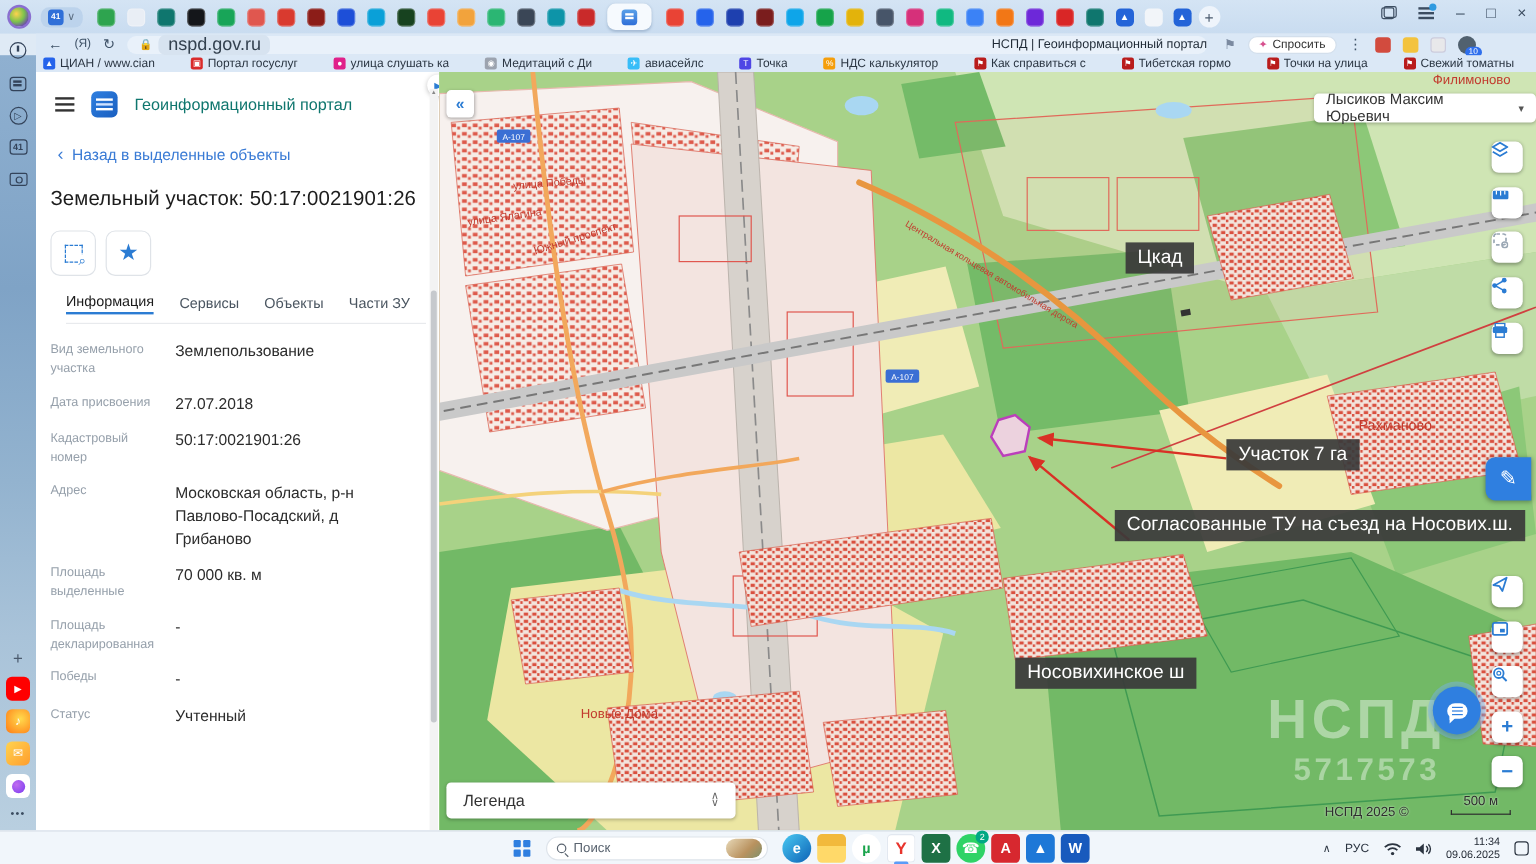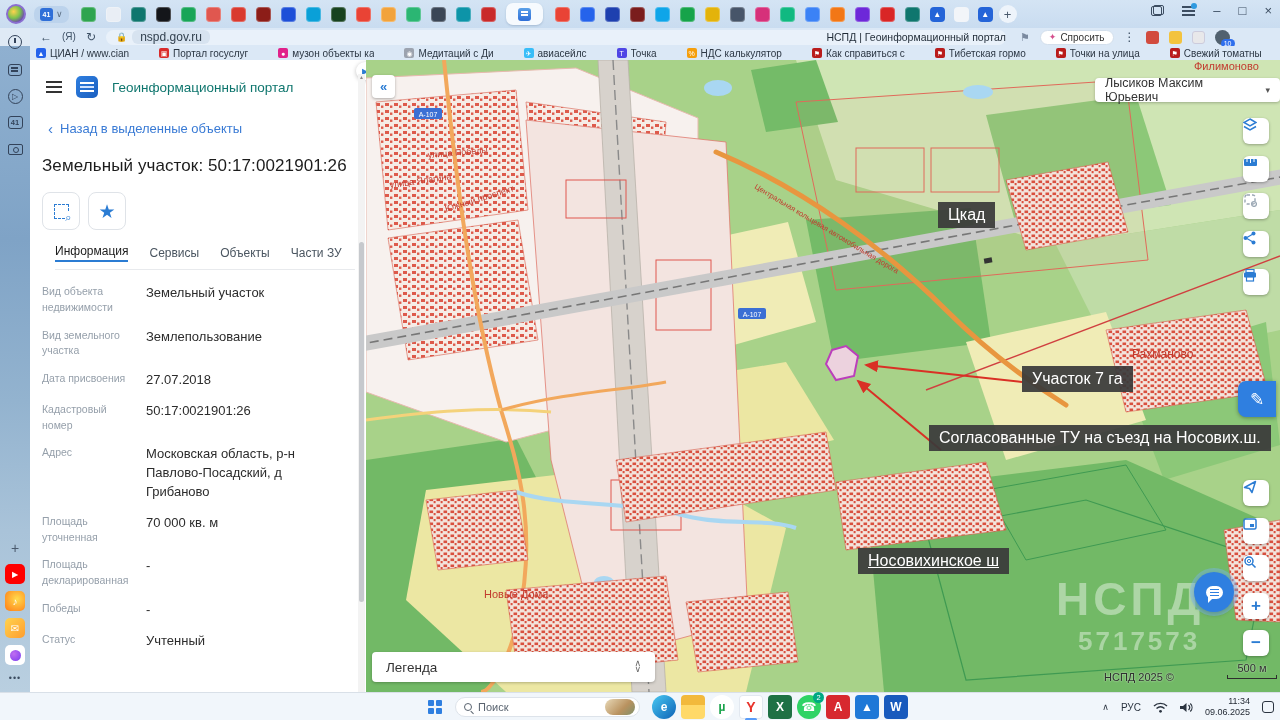--- a/index.html
+++ b/index.html
@@ -24,21 +24,21 @@
   .ic-stack::before{left:0;bottom:0;background:#d4e4f4;}
   .ic-stack::after{right:0;top:0;}
   .ic-menu{width:13px;height:11px;position:relative;}
   .ic-menu::before{content:"";position:absolute;left:0;top:1px;width:13px;height:2px;background:#3c4d61;box-shadow:0 4px 0 #3c4d61,0 8px 0 #3c4d61;}
   .ic-menu::after{content:"";position:absolute;right:-2px;top:-2px;width:6px;height:6px;border-radius:50%;background:#2f9ae0;}
   .wbtn{font-size:13px;line-height:1;}
   #addrbar{position:absolute;left:30px;top:28px;width:1250px;height:18px;background:#dbe8f6;display:flex;align-items:center;}
   .nav-ic{color:#3f5267;font-size:12px;margin-left:10px;line-height:1;}
   #urlpill{flex:0 0 auto;display:flex;align-items:center;height:15px;background:#e9f1fa;border-radius:8px;margin-left:10px;padding:0 10px;width:900px;position:relative;}
   #lock{font-size:9px;color:#5a6d82;margin-right:5px;}
-  #url{font-size:12px;color:#33414f;background:#d7e3f0;border-radius:6px;padding:0 8px;}
+  #url{font-size:15px;color:#33414f;background:#d7e3f0;border-radius:6px;padding:0 8px;}
   #pagetitle{position:absolute;left:0;right:0;text-align:right;font-size:10.5px;color:#1f2a36;}
   #addr-right{display:flex;align-items:center;gap:10px;margin-left:14px;}
   #flag{color:#7b8aa0;font-size:11px;}
   #askpill{display:flex;align-items:center;gap:4px;background:#fff;border:1px solid #d3dfec;border-radius:9px;height:15px;padding:0 8px;font-size:10px;color:#333;}
   #askpill .spark{color:#d6508e;font-size:9px;}
   .extico{width:13px;height:13px;border-radius:3px;}
   #profile{width:15px;height:15px;border-radius:50%;background:#51616f;position:relative;}
   #profile .pbadge{position:absolute;right:-5px;bottom:-3px;background:#2f6fed;color:#fff;font-size:7px;border-radius:6px;padding:0 3px;line-height:9px;}
   #bmbar{position:absolute;left:30px;top:46px;width:1250px;height:14px;background:#dbe8f6;display:flex;align-items:center;gap:14px;padding-left:6px;overflow:hidden;}
   .bm{display:flex;align-items:center;gap:4px;flex:0 0 auto;}
@@ -83,34 +83,34 @@
   #pscroll{position:absolute;right:1px;top:14px;width:7px;height:618px;background:#f3f3f3;}
   #pscroll .sb-up{position:absolute;top:0;left:0;width:7px;text-align:center;font-size:5px;color:#888;}
   #pscroll .thumb{position:absolute;left:1px;top:168px;width:5px;height:360px;background:#c6c9cd;border-radius:3px;}
   
   #map{position:absolute;left:366px;top:60px;width:914px;height:632px;overflow:hidden;background:#a8d289;}
   #map svg{position:absolute;left:0;top:0;}
   .badge{position:absolute;background:rgba(58,58,58,.93);color:#fff;font-size:16px;padding:4px 10px;white-space:nowrap;}
   #collapse{position:absolute;left:6px;top:15px;width:23px;height:23px;background:#fff;border-radius:4px;box-shadow:0 1px 3px rgba(0,0,0,.3);color:#2b7cd3;font-size:13px;font-weight:bold;display:flex;align-items:center;justify-content:center;}
   #userpill{position:absolute;left:729px;top:18px;height:24px;background:#fff;border-radius:4px;box-shadow:0 1px 3px rgba(0,0,0,.25);display:flex;align-items:center;gap:10px;padding:0 10px;font-size:12.5px;color:#333;}
   #userpill .car{font-size:9px;color:#555;}
-  #legend{position:absolute;left:6px;top:592px;width:283px;height:30px;background:#fff;border-radius:4px;box-shadow:0 1px 3px rgba(0,0,0,.25);display:flex;align-items:center;justify-content:space-between;padding:0 14px;}
+  #legend{position:absolute;left:6px;top:592px;width:241px;height:30px;background:#fff;border-radius:4px;box-shadow:0 1px 3px rgba(0,0,0,.25);display:flex;align-items:center;justify-content:space-between;padding:0 14px;}
   #legend .ltxt{font-size:13.5px;color:#333;}
   #legend .lchev{display:flex;flex-direction:column;line-height:.62;color:#666;font-size:9px;text-align:center;}
   .mbtn{position:absolute;left:877px;width:26px;height:26px;background:#fff;border-radius:6px;box-shadow:0 1px 3px rgba(0,0,0,.3);display:flex;align-items:center;justify-content:center;color:#2b7cd3;}
   .mbtn svg{position:static;}
   #drawbtn{position:absolute;left:872px;top:321px;width:38px;height:36px;background:#2f7fe0;border-radius:8px 0 0 8px;box-shadow:0 1px 4px rgba(0,0,0,.35);display:flex;align-items:center;justify-content:center;color:#fff;font-size:17px;}
   #chatbtn{position:absolute;left:828px;top:512px;width:40px;height:40px;border-radius:50%;background:#2f7fe0;box-shadow:0 0 0 4px rgba(120,180,240,.45),0 2px 5px rgba(0,0,0,.35);display:flex;align-items:center;justify-content:center;}
   .ic-chat{width:17px;height:13px;background:#fff;border-radius:7px;position:relative;}
   .ic-chat::before{content:"";position:absolute;left:4px;top:3px;width:9px;height:1.6px;background:#2f7fe0;box-shadow:0 3px 0 #2f7fe0,0 6px 0 #2f7fe0;}
   .ic-chat::after{content:"";position:absolute;left:2px;bottom:-4px;border:3px solid transparent;border-top-color:#fff;border-left-color:#fff;}
   #wm1{position:absolute;left:690px;top:512px;font-size:46px;font-weight:bold;color:rgba(255,255,255,.42);letter-spacing:4px;}
   #wm2{position:absolute;left:712px;top:566px;font-size:26px;font-weight:bold;color:rgba(255,255,255,.40);letter-spacing:3px;}
   #mapcopy{position:absolute;left:738px;top:611px;font-size:11px;color:#2e2e2e;text-shadow:0 0 2px rgba(255,255,255,.8);}
-  #scale{position:absolute;left:861px;top:602px;width:50px;text-align:center;font-size:11px;color:#2e2e2e;text-shadow:0 0 2px rgba(255,255,255,.8);}
+  #scale{position:absolute;left:843px;top:602px;width:50px;text-align:center;font-size:11px;color:#2e2e2e;text-shadow:0 0 2px rgba(255,255,255,.8);}
   #scale .bar{height:4px;border-left:1.4px solid #2e2e2e;border-right:1.4px solid #2e2e2e;border-bottom:1.4px solid #2e2e2e;margin-top:1px;}
   
   #taskbar{position:absolute;left:0;top:692px;width:1280px;height:28px;background:rgba(242,246,251,.97);border-top:1px solid #d9e0e8;}
   #start{position:absolute;left:428px;top:7px;width:14px;height:14px;display:grid;grid-template-columns:6px 6px;grid-gap:1.6px;}
   #start i{background:#2f7fe0;border-radius:1px;}
   #tsearch{position:absolute;left:455px;top:4px;width:185px;height:20px;background:#fff;border:1px solid #dde3ea;border-radius:10px;display:flex;align-items:center;padding:0 4px 0 8px;}
   .ic-mag{width:8px;height:8px;border:1.4px solid #5a6470;border-radius:50%;position:relative;margin-right:6px;flex:0 0 auto;}
   .ic-mag::after{content:"";position:absolute;right:-3px;bottom:-3px;width:4px;height:1.4px;background:#5a6470;transform:rotate(45deg);}
   #tsearch .stxt{font-size:11px;color:#5a6470;flex:1;}
   #tsearch .simg{width:30px;height:16px;border-radius:8px;background:linear-gradient(135deg,#e8d9b8,#b9925f 60%,#7d8f6a);}
@@ -230,21 +230,21 @@
         <span class="btxt">ЦИАН / www.cian</span>
       </span>
 
       <span class="bm">
         <span class="bico" style="background: rgb(217, 43, 43);">▣</span>
         <span class="btxt">Портал госуслуг</span>
       </span>
 
       <span class="bm">
         <span class="bico" style="background: rgb(224, 33, 138);">●</span>
-        <span class="btxt">музон объекты ка</span>
+        <span class="btxt">улица слушать ка</span>
       </span>
 
       <span class="bm">
         <span class="bico" style="background: rgb(156, 163, 175);">◉</span>
         <span class="btxt">Медитаций с Ди</span>
       </span>
 
       <span class="bm">
         <span class="bico" style="background: rgb(56, 189, 248);">✈</span>
         <span class="btxt">авиасейлс</span>
@@ -344,24 +344,20 @@
 
   <span class="ptab active">Информация</span>
       <span class="ptab">Сервисы</span>
       <span class="ptab">Объекты</span>
       <span class="ptab">Части ЗУ</span>
       <span class="ptab cut">Соста</span>
     </div>
   <span id="tabnext">▶</span>
   <div id="fields">
 
-      <div class="frow">
-        <span class="f-label">Вид объекта недвижимости</span>
-        <span class="f-value">Земельный участок</span>
-      </div>
 
       <div class="frow">
         <span class="f-label">Вид земельного участка</span>
         <span class="f-value">Землепользование</span>
       </div>
 
       <div class="frow">
         <span class="f-label">Дата присвоения</span>
         <span class="f-value">27.07.2018</span>
       </div>
@@ -371,21 +367,21 @@
         <span class="f-value">50:17:0021901:26</span>
       </div>
 
 
       <div class="frow">
         <span class="f-label">Адрес</span>
         <span class="f-value">Московская область, р-н Павлово-Посадский, д Грибаново</span>
       </div>
 
       <div class="frow">
-        <span class="f-label">Площадь уточненная</span>
+        <span class="f-label">Площадь выделенные</span>
         <span class="f-value">70 000 кв. м</span>
       </div>
 
       <div class="frow">
         <span class="f-label">Площадь декларированная</span>
         <span class="f-value">-</span>
       </div>
 
       <div class="frow">
         <span class="f-label">Победы</span>
@@ -502,21 +498,21 @@
 
   <div id="collapse">«</div>
   <div id="userpill">
     <span>Лысиков Максим Юрьевич</span>
     <span class="car">▾</span>
   </div>
 
   <div class="badge" style="left:572px;top:142px;">Цкад</div>
   <div class="badge" style="left:656px;top:306px;">Участок 7 га</div>
   <div class="badge" style="left:563px;top:365px;">Согласованные ТУ на съезд на Носових.ш.</div>
-  <div class="badge" style="left:492px;top:488px;text-decoration:underline;">Носовихинское ш</div>
+  <div class="badge" style="left:480px;top:488px;">Носовихинское ш</div>
 
   <div id="wm1">НСПД</div>
   <div id="wm2">5717573</div>
 
   <div class="mbtn" style="top:58px;">
     <svg width="14" height="14" viewBox="0 0 14 14">
         <path d="M7,1 L13,4.5 7,8 1,4.5Z" fill="none" stroke="#2b7cd3" stroke-width="1.5"></path>
         <path d="M1,8.5 L7,12 13,8.5" fill="none" stroke="#2b7cd3" stroke-width="1.5"></path>
       </svg>
   </div>

